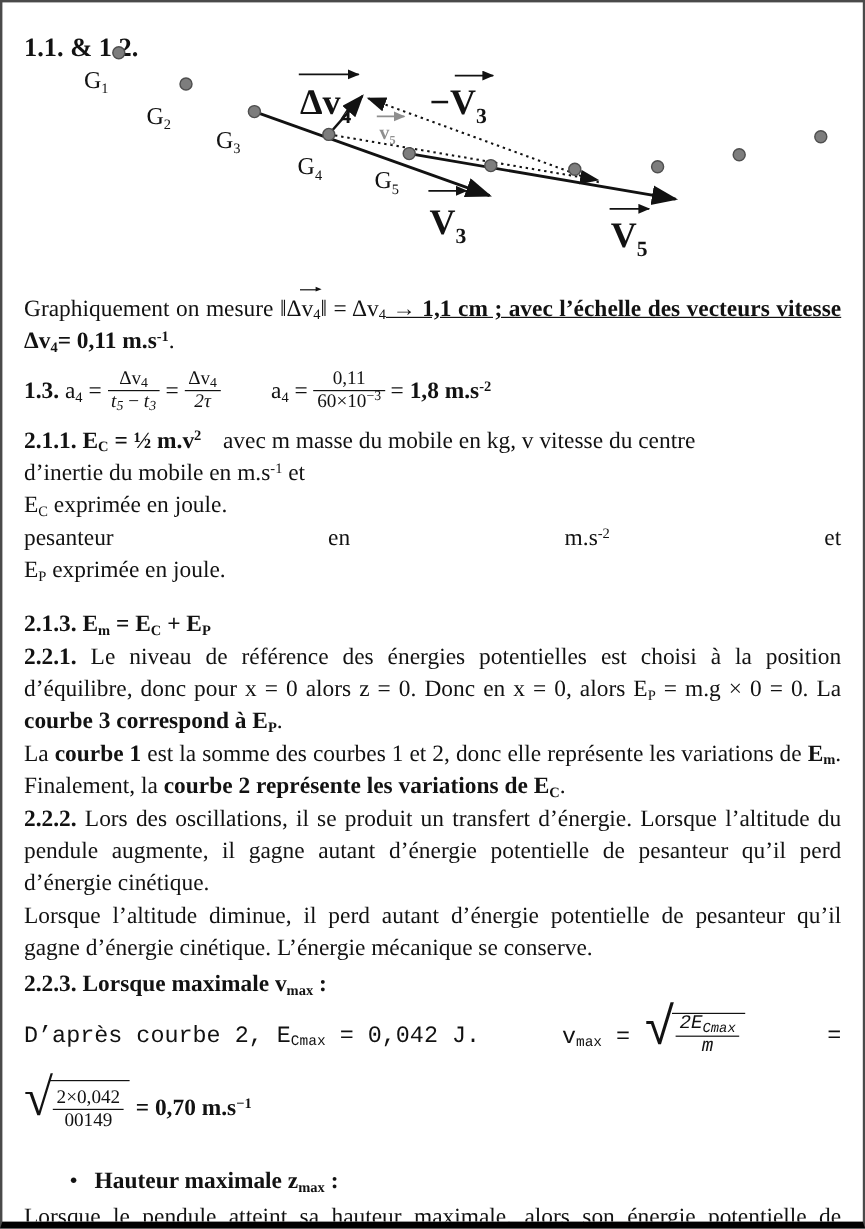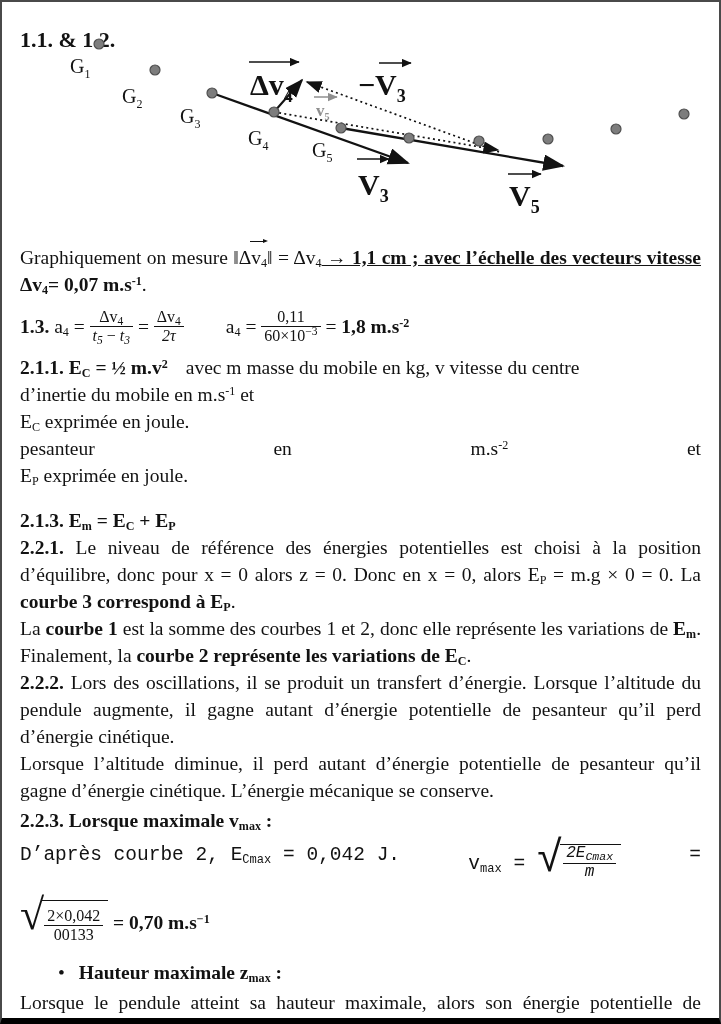--- a/index.html
+++ b/index.html
@@ -9,21 +9,21 @@
     font-family:"Liberation Serif","DejaVu Serif",serif;color:#121212;overflow:hidden;
   }
   .diagram{position:relative;height:218px;}
   .doc-title{position:absolute;left:18px;top:25px;font-size:22px;font-weight:bold;}
   #diagram-svg{position:absolute;left:0;top:0;}
   #diagram-svg text{font-family:"Liberation Serif","DejaVu Serif",serif;}
   .text-block{padding:24px 18px 0 18px;font-size:19.5px;line-height:27px;}
   .para{margin:0;}
   .justify{text-align:justify;}
   .jlast{text-align:justify;text-align-last:justify;}
-  .between{display:flex;justify-content:space-between;}
+  .between{display:flex;justify-content:space-between;align-items:center;}
   .formula{line-height:46px;white-space:nowrap;}
   .b{font-weight:bold;}
   .i{font-style:italic;}
   sub{font-size:0.62em;vertical-align:-0.25em;line-height:0;}
   sup{font-size:0.62em;vertical-align:0.5em;line-height:0;}
   .gap{display:inline-block;height:1px;}
   .frac{display:inline-block;vertical-align:middle;text-align:center;font-size:16px;line-height:1.12;transform:translateY(-2px);}
   .frac .num,.frac .den{display:block;padding:0 3px;}
   .frac .den{border-top:1.3px solid #121212;}
   .frac sub,.frac sup{font-size:0.72em;}
@@ -78,21 +78,21 @@
         <text x="246" y="143" font-size="20" font-weight="400" fill="#121212"><tspan>G</tspan><tspan dy="4.8" font-size="12">4</tspan></text>
         <text x="310" y="155" font-size="20" font-weight="400" fill="#121212"><tspan>G</tspan><tspan dy="4.8" font-size="12">5</tspan></text>
         <text x="248" y="93" font-size="30" font-weight="700" fill="#121212"><tspan>Δv</tspan><tspan dy="7.199999999999999" font-size="18">4</tspan></text>
         <text x="356" y="93" font-size="30" font-weight="700" fill="#121212"><tspan>−V</tspan><tspan dy="7.199999999999999" font-size="18">3</tspan></text>
         <text x="356" y="193" font-size="30" font-weight="700" fill="#121212"><tspan>V</tspan><tspan dy="7.199999999999999" font-size="18">3</tspan></text>
         <text x="507" y="204" font-size="30" font-weight="700" fill="#121212"><tspan>V</tspan><tspan dy="7.199999999999999" font-size="18">5</tspan></text>
         <text x="314" y="114" font-size="17" font-weight="700" fill="#8f8f8f"><tspan>v</tspan><tspan dy="4.08" font-size="10.2">5</tspan></text>
       </svg>
   </div>
   <div id="text-block" class="text-block">
-      <div class="para justify"><span>Graphiquement on mesure </span><span>‖Δ</span><span class="overarrow">v</span><sub>4</sub><span>‖ = Δv</span><sub>4</sub><span style="font-weight: bold; text-decoration: underline;"> → 1,1 cm ; avec l’échelle des vecteurs vitesse </span><span class="b">Δv</span><sub class="b">4</sub><span class="b">= 0,07 m.s</span><sup class="b">-1</sup><span>.</span></div>
+      <div class="para justify"><span>Graphiquement on mesure </span><span>‖Δ</span><span class="overarrow">v</span><sub>4</sub><span>‖ = Δv</span><sub>4</sub><span style="font-weight: bold; text-decoration: underline;"> → 1,1 cm ; avec l’échelle des vecteurs vitesse </span><span class="b">Δv</span><sub class="b">4</sub><span class="b">= 0,11 m.s</span><sup class="b">-1</sup><span>.</span></div>
       <div class="para formula" style="margin-top: 6px; margin-bottom: 4px;"><span class="b">1.3. </span><span>a</span><sub>4</sub><span> = </span><span class="frac"><span class="num"><span>Δv</span><sub>4</sub></span><span class="den"><span class="i">t</span><sub class="i">5</sub><span> − </span><span class="i">t</span><sub class="i">3</sub></span></span><span> = </span><span class="frac"><span class="num"><span>Δv</span><sub>4</sub></span><span class="den"><span class="i">2τ</span></span></span><span class="gap" style="width: 42px;"></span><span>a</span><sub>4</sub><span> = </span><span class="frac"><span class="num"><span>0,11</span></span><span class="den"><span>60×10</span><sup>−3</sup></span></span><span> = </span><span class="b">1,8 m.s</span><sup class="b">-2</sup></div>
       <div class="para" style="margin-top: 3px;"><span class="b">2.1.1. E</span><sub class="b">C</sub><span class="b"> = ½ m.v</span><sup class="b">2</sup><span class="gap" style="width: 18px;"></span><span>avec m masse du mobile en kg, v vitesse du centre</span><br><span>d’inertie du mobile en m.s</span><sup>-1</sup><span> et</span><br><span>E</span><sub>C</sub><span> exprimée en joule.</span></div>
       <div class="para between">
         <span><span>pesanteur</span></span>
         <span><span>en</span></span>
         <span><span>m.s</span><sup>-2</sup></span>
         <span><span>et</span></span>
       </div>
       <div class="para"><span>E</span><sub>P</sub><span> exprimée en joule.</span></div>
       <div class="para" style="margin-top: 18px;"><span class="b">2.1.3. E</span><sub class="b">m</sub><span class="b"> = E</span><sub class="b">C</sub><span class="b"> + E</span><sub class="b">P</sub></div>
@@ -104,18 +104,18 @@
       <div class="para between" style="margin-top: 8px; font-family: Liberation Mono, monospace;">
         <span><span>D’après courbe 2, E</span><sub>Cmax</sub><span> = 0,042 J.</span></span>
         <span><span>v</span><sub>max</sub><span> = </span><span class="sqrt">
             <span class="radical">√</span>
             <span class="radicand"><span class="frac"><span class="num"><span class="i">2E</span><sub class="i">Cmax</sub></span><span class="den"><span class="i">m</span></span></span></span>
           </span></span>
         <span><span>=</span></span>
       </div>
       <div class="para formula" style="margin-top: 12px; margin-bottom: 2px;"><span class="sqrt">
           <span class="radical">√</span>
-          <span class="radicand"><span class="frac"><span class="num"><span>2×0,042</span></span><span class="den"><span>00133</span></span></span></span>
+          <span class="radicand"><span class="frac"><span class="num"><span>2×0,042</span></span><span class="den"><span>00149</span></span></span></span>
         </span><span class="b"> = </span><span class="b">0,70 m.s</span><sup class="b">−1</sup></div>
-      <div class="para" style="margin-top: 8px; margin-left: 38px;"><span>•</span><span class="gap" style="width: 14px;"></span><span class="b">Hauteur maximale z</span><sub class="b">max</sub><span class="b"> :</span></div>
+      <div class="para" style="margin-top: 20px; margin-left: 38px;"><span>•</span><span class="gap" style="width: 14px;"></span><span class="b">Hauteur maximale z</span><sub class="b">max</sub><span class="b"> :</span></div>
       <div class="para justify" style="margin-top: 3px;"><span>Lorsque le pendule atteint sa hauteur maximale, alors son énergie potentielle de pesanteur est maximale. Tandis que sa vitesse est nulle, donc E</span></div>
     </div>
 </div>
 
 </body></html>

